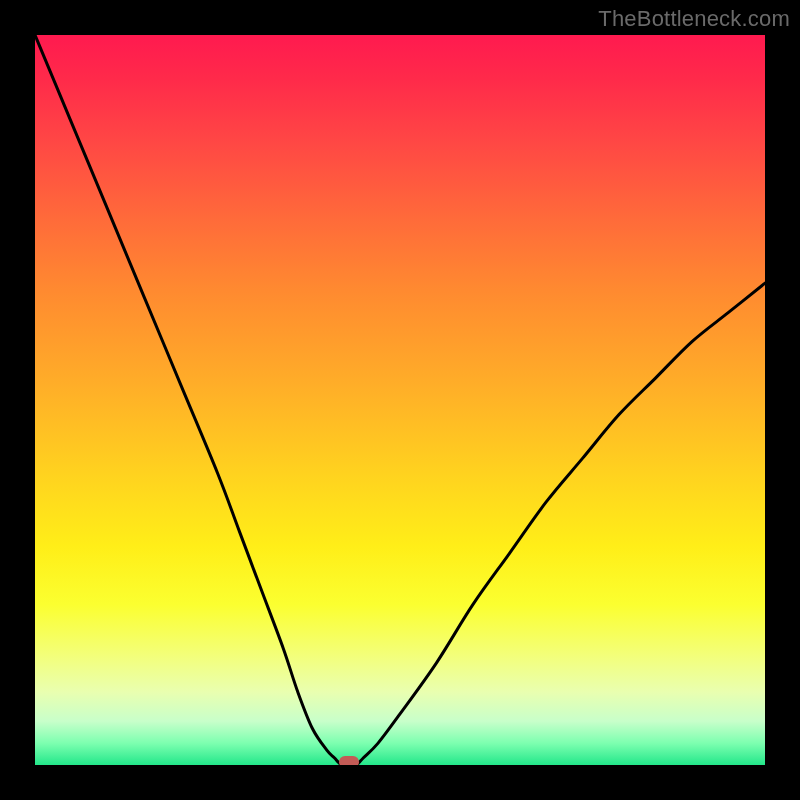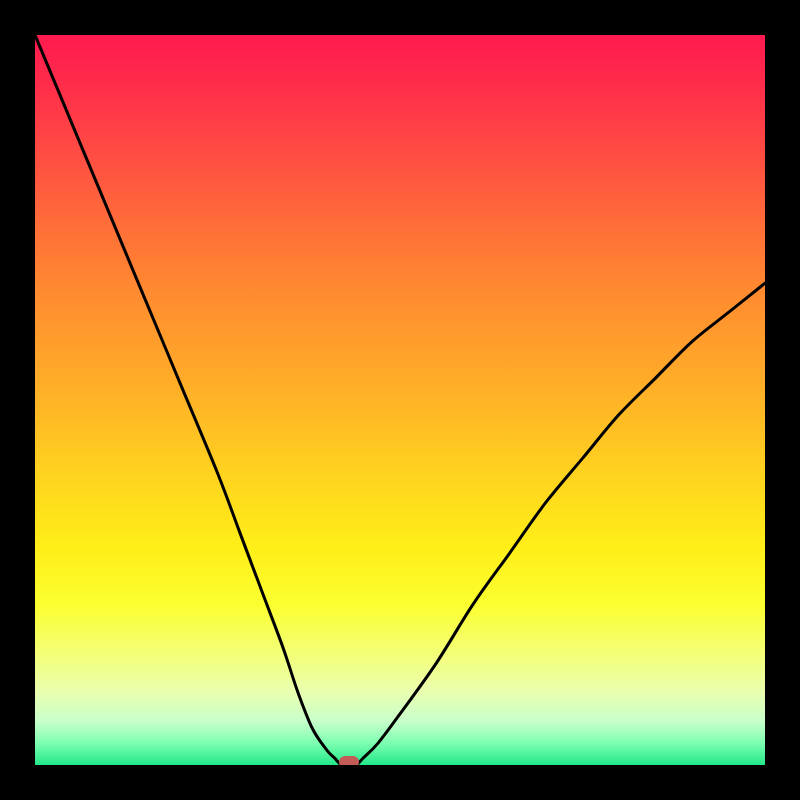--- a/index.html
+++ b/index.html
@@ -75,20 +75,21 @@
     background: #c35b56;
     border-radius: 6px;
     transform: translate(-50%, -50%);
   }
 </style>
 </head>
 <body>
 
 <div class="frame">
 
+  <div class="watermark">TheBottleneck.com</div>
 
   <div class="plot-area">
     <div class="gradient-bg"></div>
 
     <svg class="curve" viewBox="0 0 730 730" preserveAspectRatio="none">
       <path id="curve-path" d="M 0.00 0.00 C 6.08 14.60, 24.33 58.40, 36.50 87.60 C 48.67 116.80, 60.83 146.00, 73.00 175.20 C 85.17 204.40, 97.33 233.60, 109.50 262.80 C 121.67 292.00, 133.83 321.20, 146.00 350.40 C 158.17 379.60, 172.77 413.67, 182.50 438.00 C 192.23 462.33, 197.10 476.93, 204.40 496.40 C 211.70 515.87, 219.00 535.33, 226.30 554.80 C 233.60 574.27, 242.12 596.17, 248.20 613.20 C 254.28 630.23, 257.93 643.62, 262.80 657.00 C 267.67 670.38, 272.53 683.77, 277.40 693.50 C 282.27 703.23, 288.35 710.53, 292.00 715.40 C 295.65 720.27, 296.87 720.27, 299.30 722.70 C 301.73 725.13, 304.17 728.78, 306.60 730.00 C 309.03 731.22, 311.47 730.00, 313.90 730.00 C 316.33 730.00, 318.77 731.22, 321.20 730.00 C 323.63 728.78, 324.85 726.35, 328.50 722.70 C 332.15 719.05, 337.02 715.40, 343.10 708.10 C 349.18 700.80, 355.27 692.28, 365.00 678.90 C 374.73 665.52, 389.33 646.05, 401.50 627.80 C 413.67 609.55, 425.83 587.65, 438.00 569.40 C 450.17 551.15, 462.33 535.33, 474.50 518.30 C 486.67 501.27, 498.83 483.02, 511.00 467.20 C 523.17 451.38, 535.33 438.00, 547.50 423.40 C 559.67 408.80, 571.83 392.98, 584.00 379.60 C 596.17 366.22, 608.33 355.27, 620.50 343.10 C 632.67 330.93, 644.83 317.55, 657.00 306.60 C 669.17 295.65, 681.33 287.13, 693.50 277.40 C 705.67 267.67, 723.92 253.07, 730.00 248.20" fill="none" stroke="#000" stroke-width="3" stroke-linecap="round" stroke-linejoin="round"></path>
     </svg>
 
     <div id="minimum-marker" class="marker" style="left: 313.9px; top: 727px; background: rgb(195, 91, 86);"></div>
   </div>

